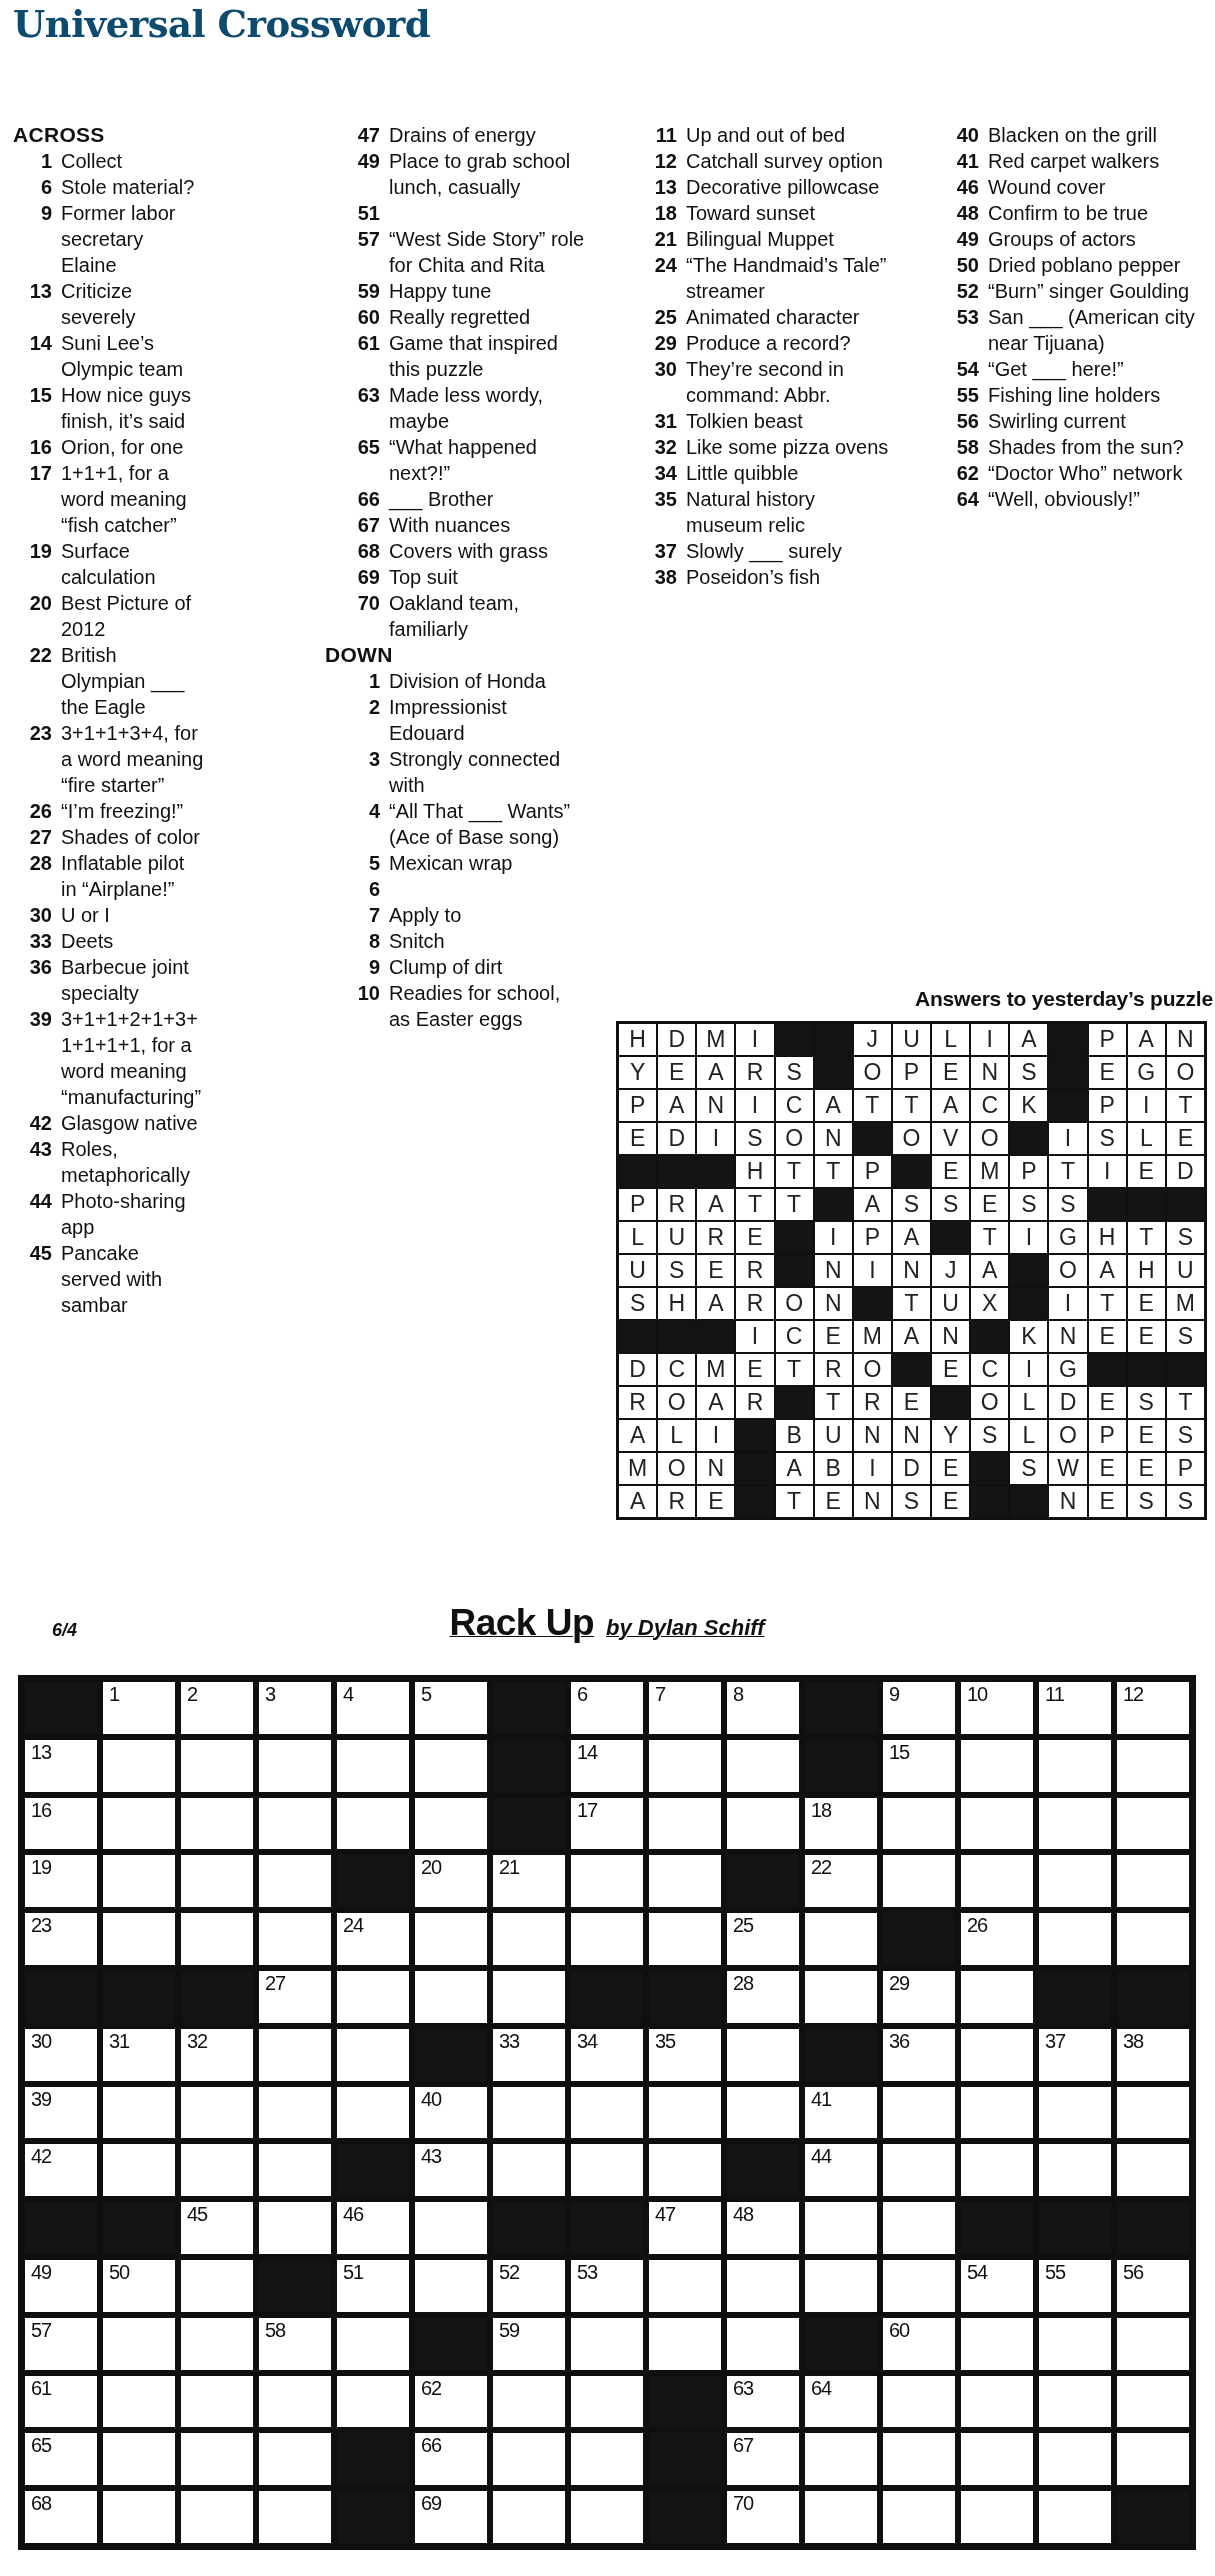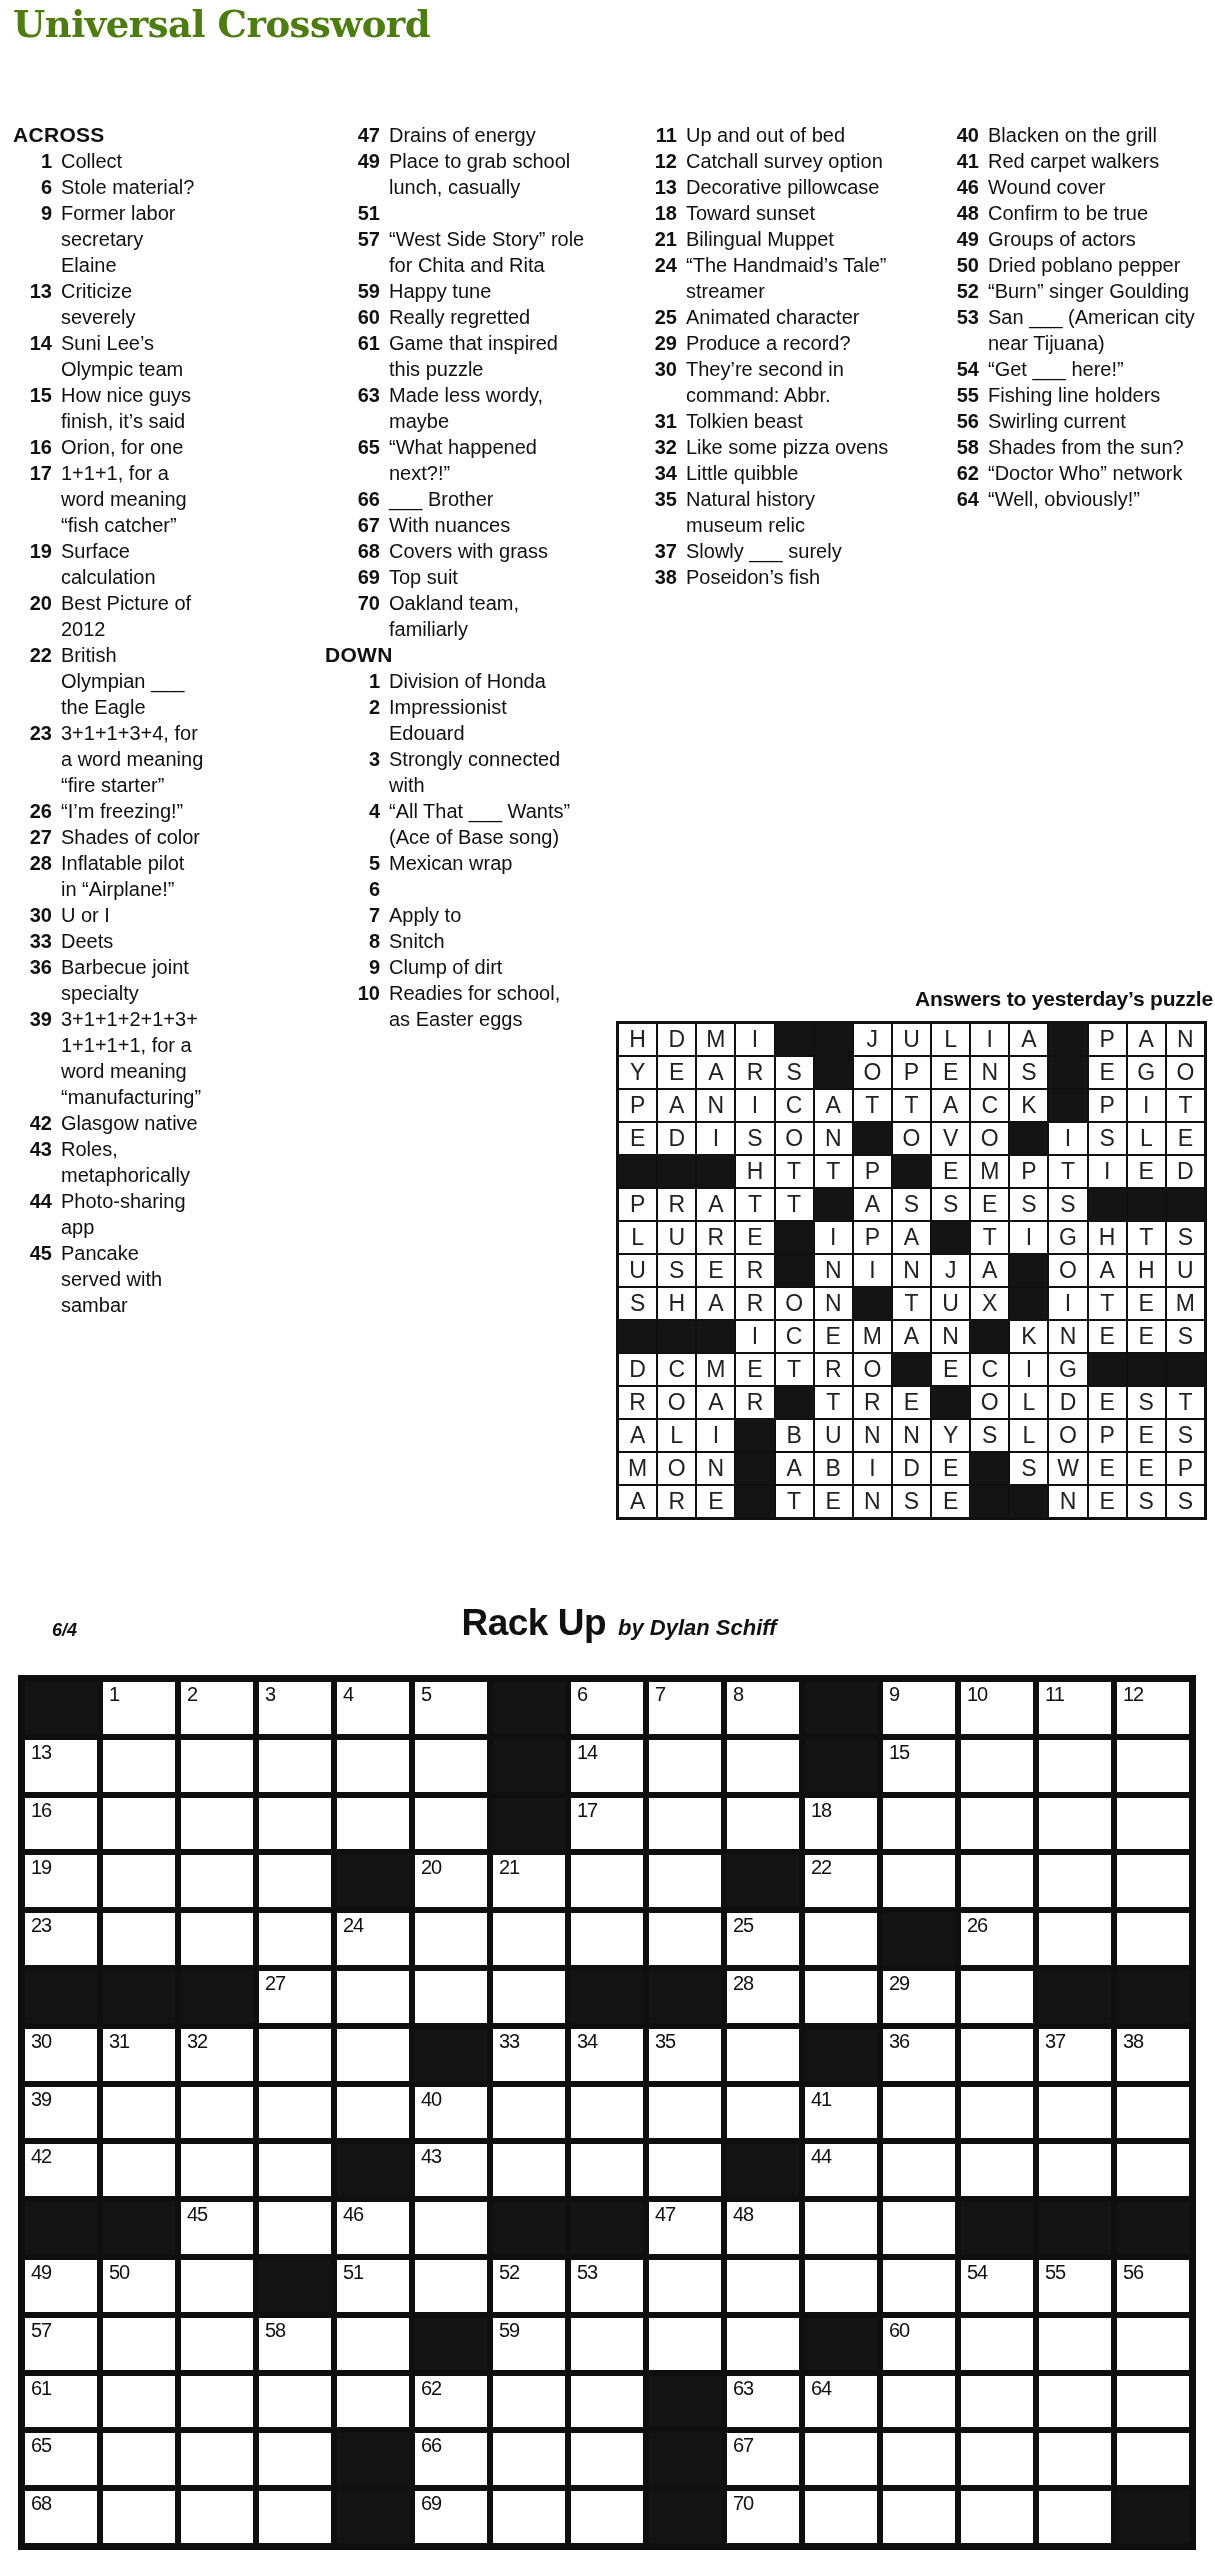--- a/index.html
+++ b/index.html
@@ -19,34 +19,34 @@
   
   .answers{position:absolute;left:616px;top:987px;width:597px;text-align:right;}
   .answers-hdr{font-weight:700;font-size:21px;letter-spacing:-0.2px;margin:0 0 10px 2px;}
   .agrid{width:591px;height:499px;background:#101010;padding:3px;box-sizing:border-box;
     display:grid;grid-template-columns:repeat(15,1fr);grid-template-rows:repeat(15,1fr);gap:2px;}
   .acell{background:#fff;display:flex;align-items:center;justify-content:center;
     font-size:23px;line-height:1;color:#222;}
   .acell.blk{background:#141414;}
   
   .pz-date{position:absolute;left:52px;top:1620px;font-size:18px;font-weight:700;font-style:italic;}
-  .pz-titleline{position:absolute;left:30px;top:1602px;width:1178px;text-align:center;}
+  .pz-titleline{position:absolute;left:18px;top:1602px;width:1178px;text-align:center;text-decoration:underline;}
   .pz-title{font-size:37px;font-weight:700;letter-spacing:-0.5px;}
   .pz-by{font-size:22px;font-weight:700;font-style:italic;margin-left:12px;}
   .pgrid{position:absolute;left:18px;top:1675px;width:1178px;height:875px;background:#0f0f0f;
     padding:7px;box-sizing:border-box;display:grid;grid-template-columns:repeat(15,1fr);
     grid-template-rows:repeat(15,1fr);gap:6px;}
   .pcell{background:#fff;position:relative;}
   .pcell.blk{background:#141414;}
   .pnum{position:absolute;top:2px;left:6px;font-size:20px;line-height:1;color:#111;letter-spacing:-1px;}
 </style>
 </head>
 <body>
 
-<h1 class="page-title" style="color: #4d7c0f;">Universal Crossword</h1>
+<h1 class="page-title" style="color: #0c4a6e;">Universal Crossword</h1>
 
 <div class="col col1" id="col1">
     <div class="section-hdr">ACROSS</div>
     <div class="clue">
       <span class="cn">1</span>
       <span class="ct">Collect</span>
     </div>
     <div class="clue">
       <span class="cn">6</span>
       <span class="ct">Stole material?</span>

